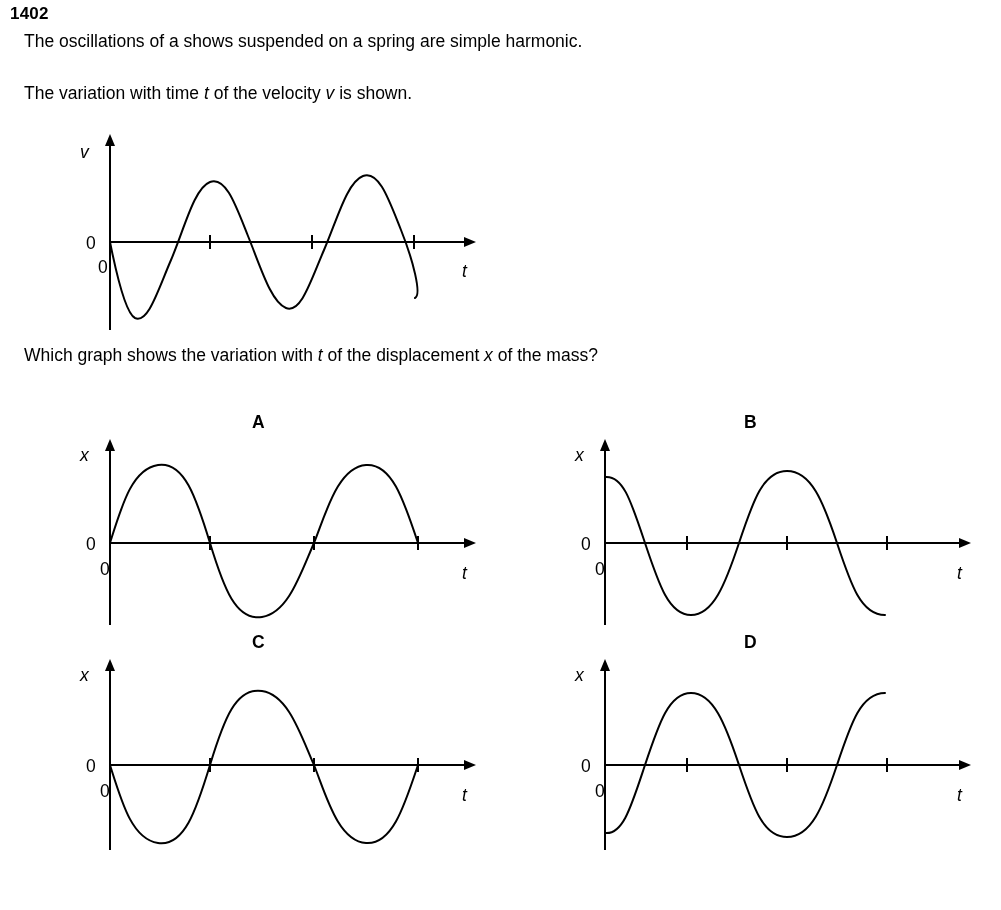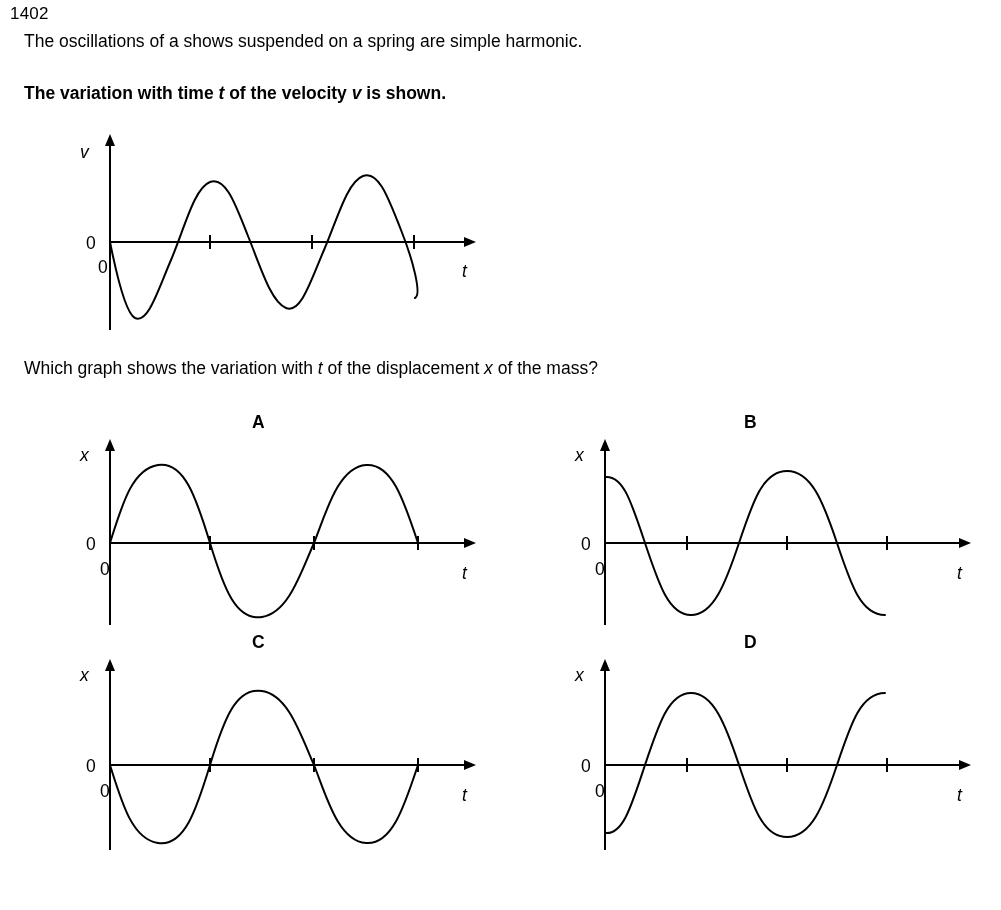--- a/index.html
+++ b/index.html
@@ -13,32 +13,32 @@
     font-family: "Liberation Sans", sans-serif;
     color: #000000;
     position: relative;
     overflow: hidden;
   }
   .q-number {
     position: absolute;
     left: 10px;
     top: 4px;
     font-size: 17px;
-    font-weight: normal;
+    font-weight: bold;
     letter-spacing: 0.2px;
   }
   .stem-line {
     position: absolute;
     font-size: 17.5px;
     line-height: 22px;
     white-space: nowrap;
   }
   .stem-1 { left: 24px; top: 30px; }
-  .stem-2 { left: 24px; top: 82px; font-weight: bold; }
-  .stem-3 { left: 24px; top: 357px; }
+  .stem-2 { left: 24px; top: 82px; }
+  .stem-3 { left: 24px; top: 344px; }
   .it { font-style: italic; }
 
   .graph-box {
     position: absolute;
   }
   .opt-label {
     position: absolute;
     font-size: 17.5px;
     font-weight: bold;
   }

